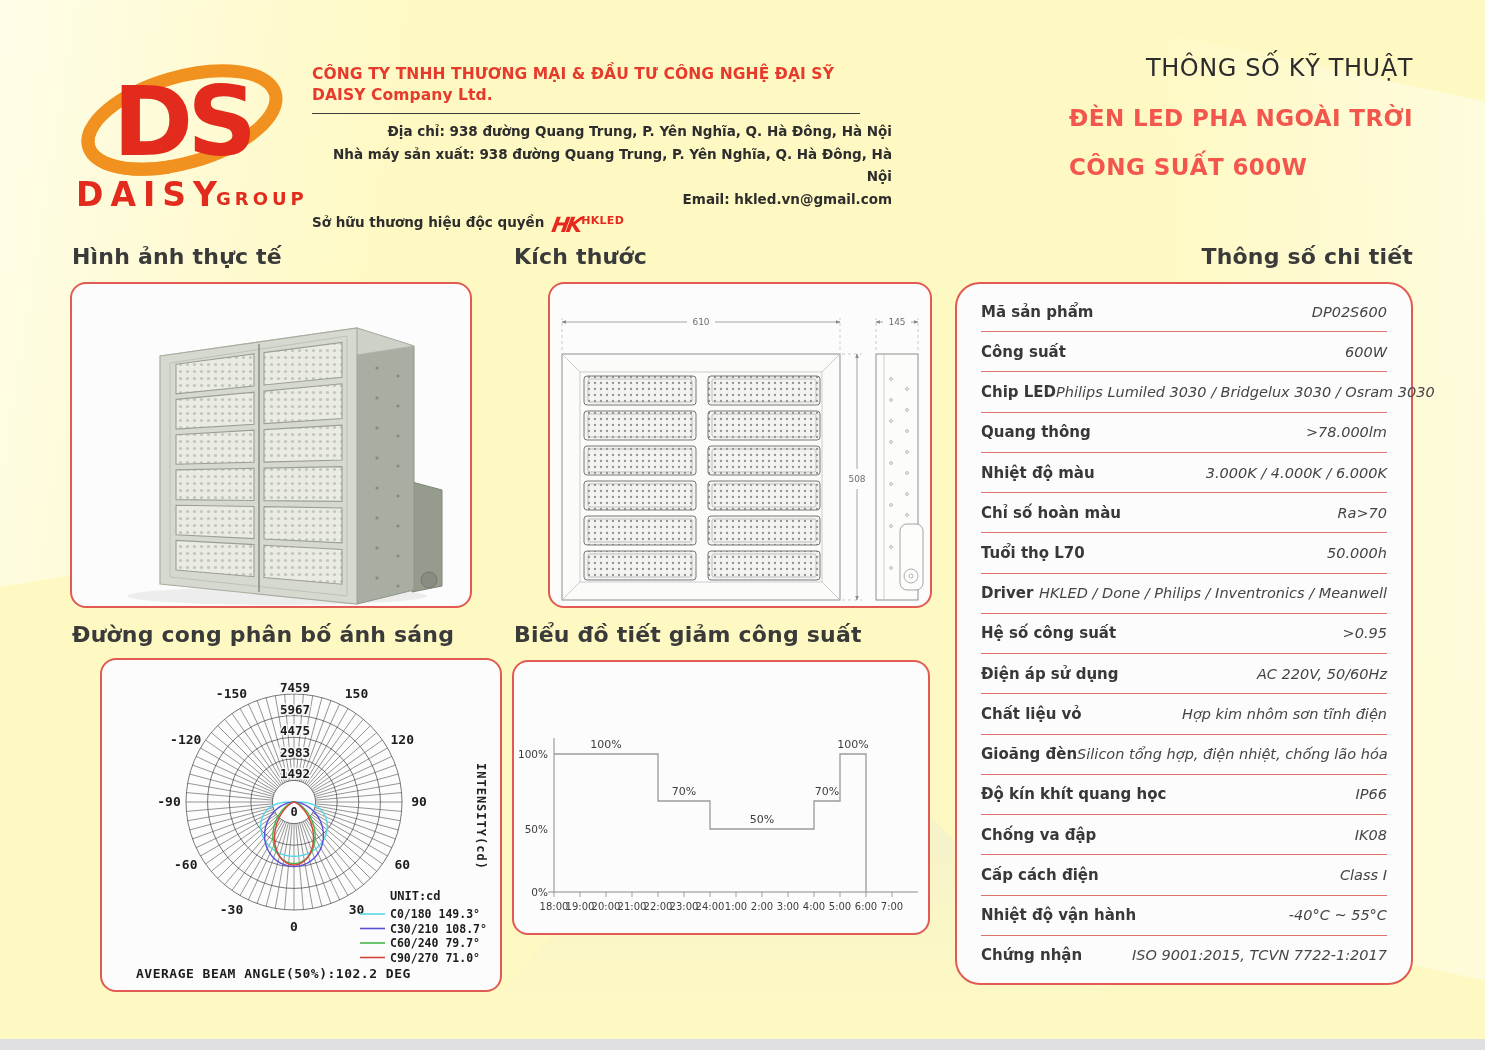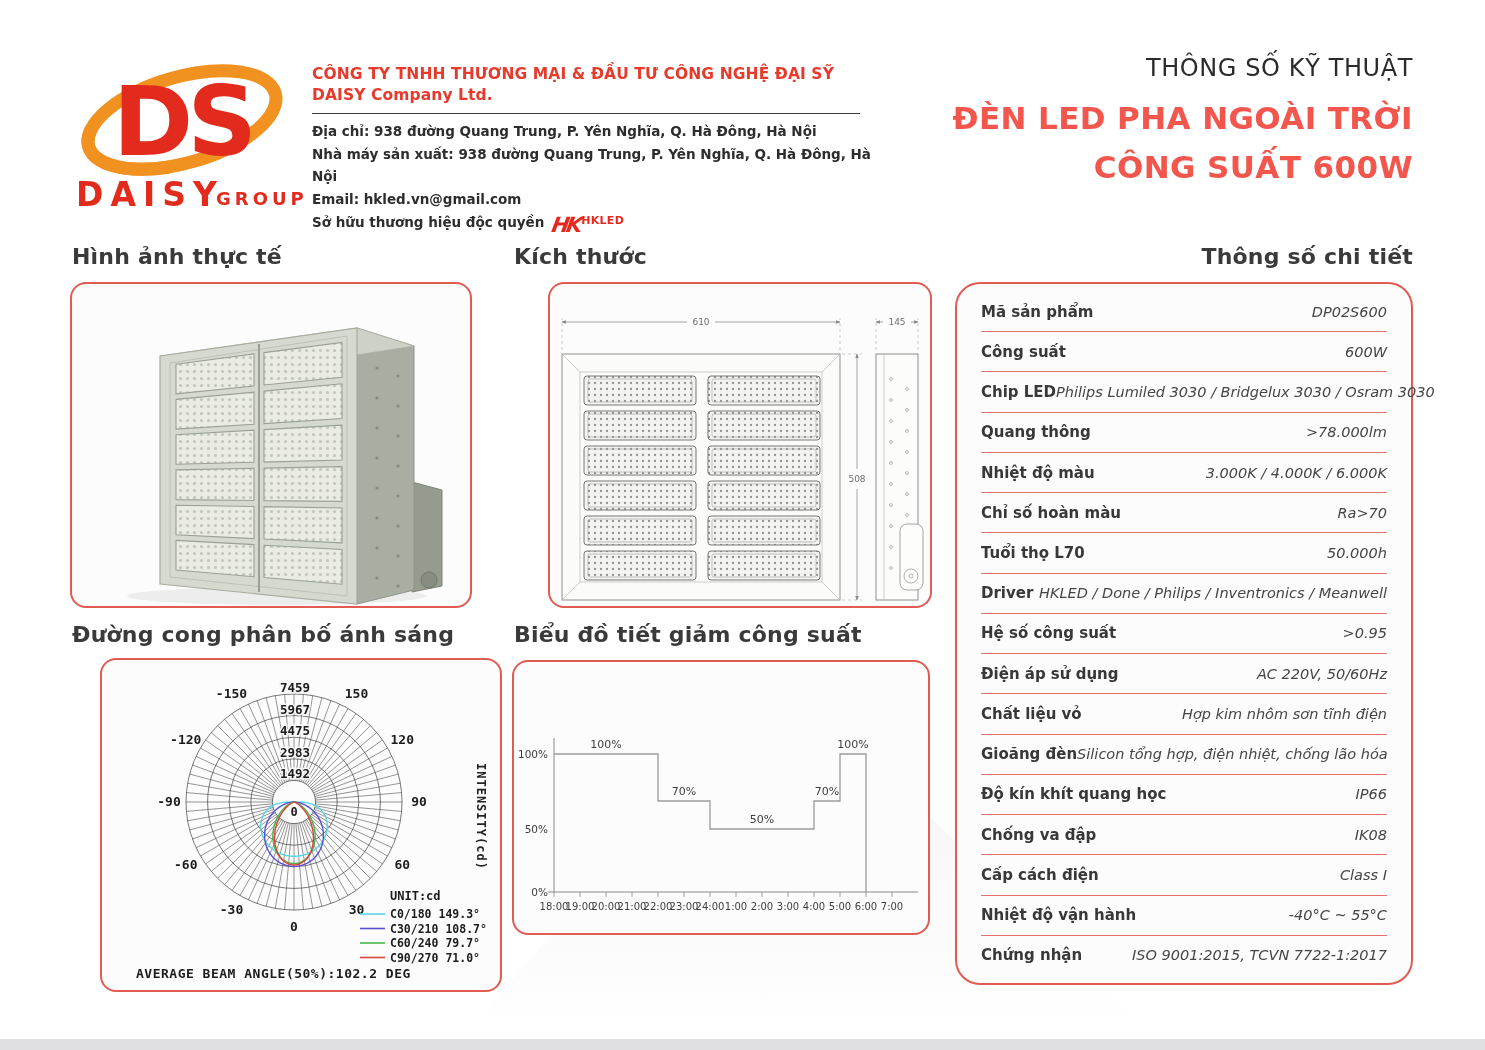--- a/index.html
+++ b/index.html
@@ -1,39 +1,39 @@
 <!DOCTYPE html>
 <html><head>
 <meta charset="utf-8">
 <style>
   html,body{margin:0;padding:0;background:#e8e8ea;}
-  .page{position:relative;width:1485px;height:1050px;background:#ffffff;overflow:hidden;
+  .page{position:relative;width:1485px;height:1050px;background:#fef9c3;overflow:hidden;
         font-family:"DejaVu Sans",sans-serif;color:#333;}
   .deco{position:absolute;pointer-events:none;}
   .deco-a{left:-160px;top:-100px;width:860px;height:640px;
           background:linear-gradient(108deg,rgba(255,255,255,.9) 0%,rgba(255,255,255,0) 62%);transform:rotate(-9deg);}
   .deco-b{right:-140px;top:60px;width:760px;height:860px;
           background:linear-gradient(255deg,rgba(255,255,255,.75),rgba(255,255,255,0) 58%);transform:rotate(12deg);}
   .deco-c{left:330px;bottom:-140px;width:980px;height:520px;
           background:linear-gradient(180deg,rgba(219,219,224,.38),rgba(255,255,255,0) 70%);
           clip-path:polygon(0 100%,46% 0,100% 100%);}
   .bottom-edge{position:absolute;left:0;bottom:0;width:100%;height:11px;background:#e0e0e3;}
 
   
   .logo-block{position:absolute;left:66px;top:54px;width:238px;height:162px;}
   .company-block{position:absolute;left:312px;top:64px;width:580px;}
   .c-red{color:#e63a2c;font-weight:700;font-size:15.5px;line-height:21px;letter-spacing:.1px;}
   .c-div{border-top:1.7px solid #3c3c3c;margin:7px 0 6px;width:548px;}
-  .c-dark{color:#2d2d2d;font-weight:700;font-size:13.5px;line-height:22.5px;}
+  .c-dark{color:#2d2d2d;font-weight:700;font-size:13.5px;line-height:22.5px;text-align:right;}
   .c-last{display:flex;align-items:flex-end;}
   .hk-glyph{display:inline-block;font-weight:900;font-style:italic;font-size:21px;line-height:18px;
             color:#e6281e;letter-spacing:-3px;transform:skewX(-10deg);margin:0 1px 0 8px;}
   .hk-word{font-size:11px;font-weight:800;color:#e6281e;letter-spacing:.3px;padding-bottom:1px;}
   .doc-title{position:absolute;right:72px;top:54px;font-size:24px;font-weight:400;color:#2b2b2b;letter-spacing:.6px;}
-  .product-title{position:absolute;right:72px;top:94px;text-align:right;font-size:31px;font-weight:800;
+  .product-title{position:absolute;right:72px;top:94px;text-align:left;font-size:23px;font-weight:800;
                  color:#f2564c;line-height:49px;letter-spacing:.4px;}
 
   
   .sec-h{position:absolute;font-size:22px;font-weight:700;color:#3a3a3a;letter-spacing:.2px;}
   .h-photo{left:72px;top:244px;}
   .h-dims{left:514px;top:244px;}
   .h-specs{right:72px;top:244px;}
   .h-dist{left:72px;top:622px;}
   .h-power{left:514px;top:622px;}
 

